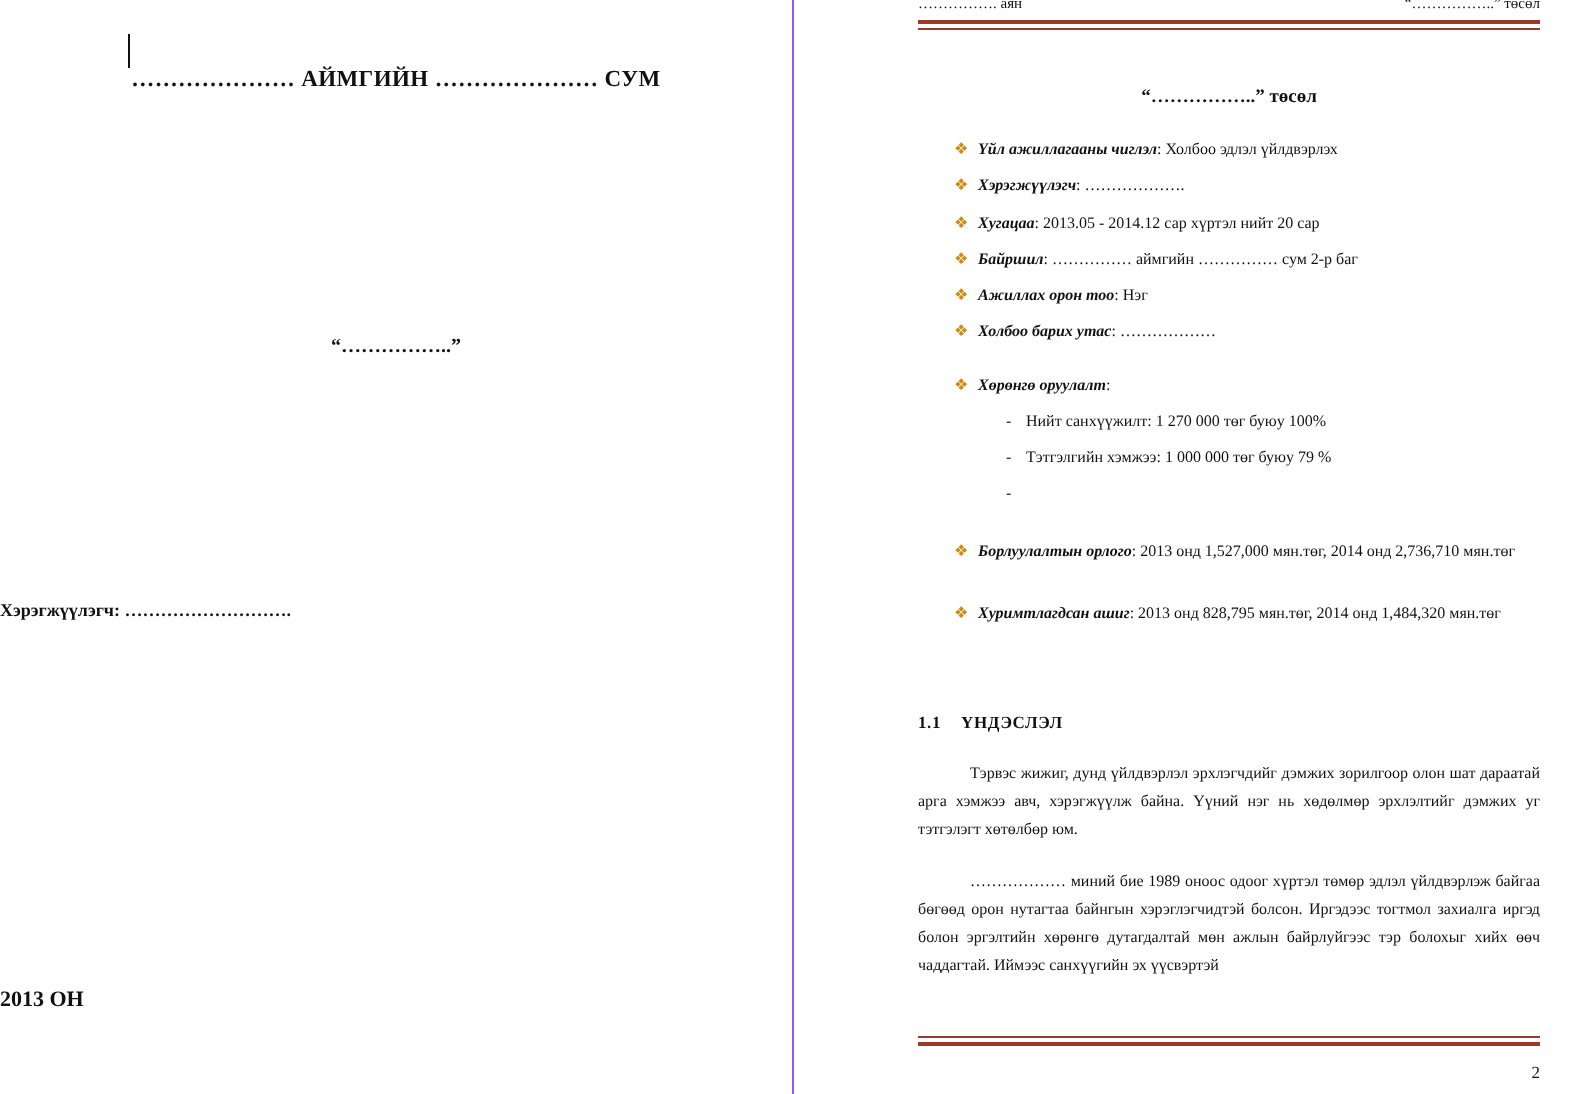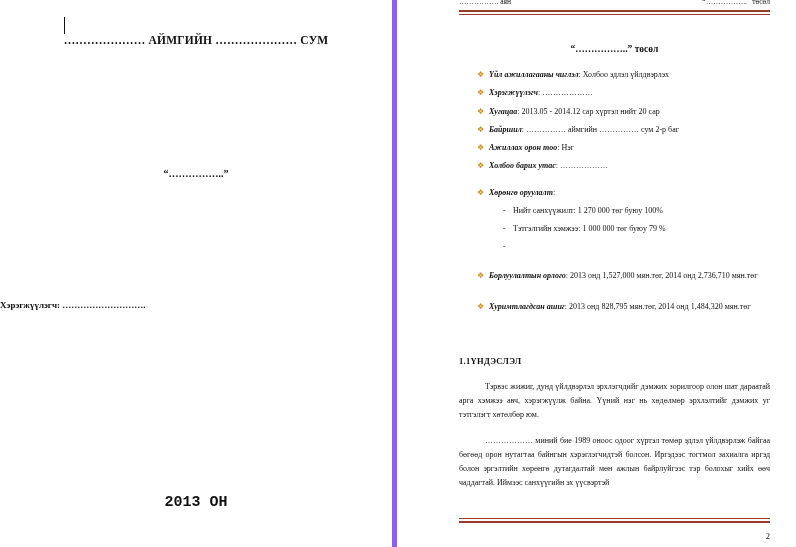--- a/index.html
+++ b/index.html
@@ -20,21 +20,21 @@
     background: #f3f3f3;
   }
   .page {
     background: #ffffff;
     position: relative;
     box-sizing: border-box;
   }
   .page-left {
     width: 397px;
     height: 547px;
-    border-right: 5px solid #8b5cf6;
+    border-right: 1px solid #8b5cf6;
   }
   .page-right {
     width: 399px;
     height: 547px;
   }
 
   
   .cursor-mark {
     position: absolute;
     left: 64px;
@@ -87,23 +87,23 @@
     font-family: "Liberation Serif", serif;
     font-size: 9px;
     font-weight: bold;
     color: #111;
   }
   .cover-year {
     position: absolute;
     left: 0;
     top: 494px;
     width: 100%;
-    text-align: center;
-    font-family: Liberation Mono, monospace;
-    font-size: 15px;
+    text-align: left;
+    font-family: Liberation Serif, serif;
+    font-size: 11px;
     font-weight: bold;
     color: #111;
   }
 
   
   .header-rule-top {
     position: absolute;
     left: 62px;
     right: 26px;
     top: 10px;
@@ -202,21 +202,21 @@
   .gap-l { height: 18px; }
 
   .section-head {
     font-family: "Liberation Serif", serif;
     font-size: 8.5px;
     font-weight: bold;
     color: #111;
     margin: 0 0 14px 0;
     letter-spacing: 0.3px;
   }
-  .section-head .num { }
+  .section-head .num { margin-right: 10px; }
 
   .para {
     font-family: "Liberation Serif", serif;
     font-size: 8px;
     color: #111;
     text-align: justify;
     line-height: 1.75;
     margin: 0 0 12px 0;
     text-indent: 26px;
   }

